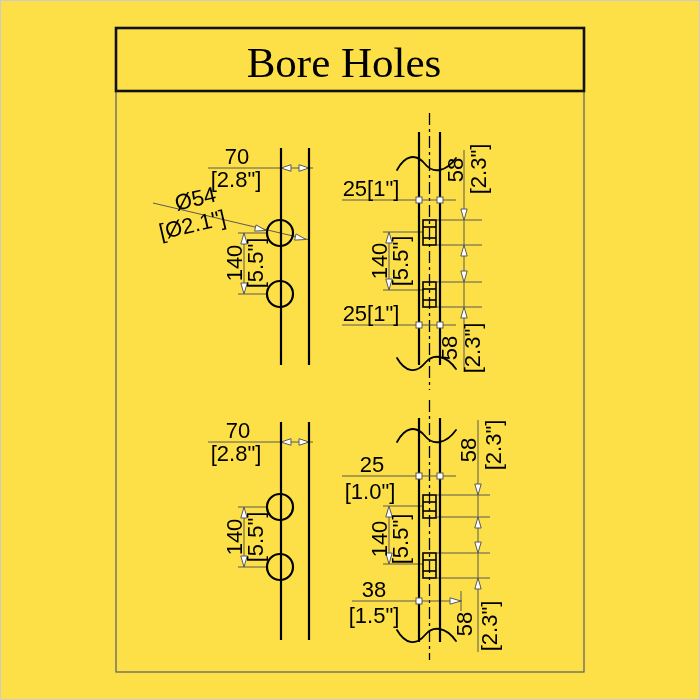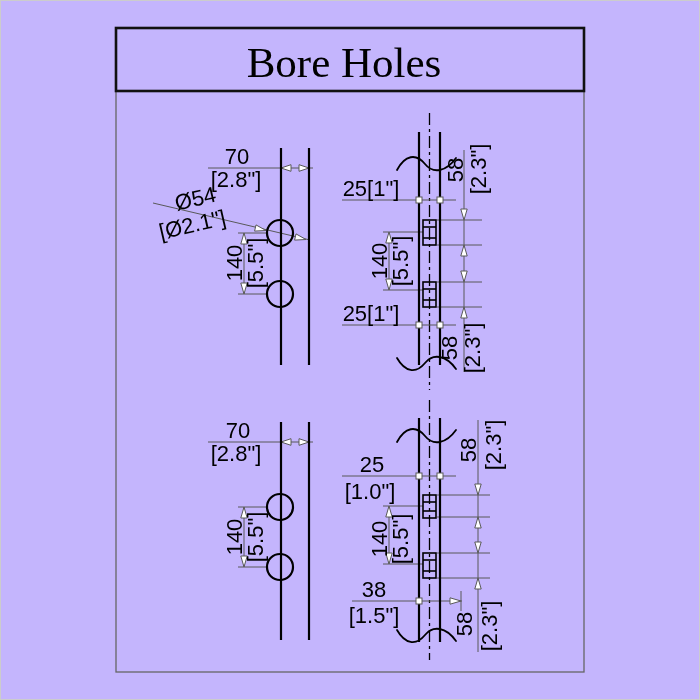--- a/index.html
+++ b/index.html
@@ -1,16 +1,16 @@
 <!DOCTYPE html>
 <html><head>
 <meta charset="utf-8">
 <style>
   html,body{margin:0;padding:0;background:#fff;}
-  .stage{position:relative;width:700px;height:700px;background:#c4b5fd;}
+  .stage{position:relative;width:700px;height:700px;background:#fde047;}
   svg{display:block;}
   .obj{stroke:#000;stroke-width:2.2;fill:none;}
   .hole{stroke:#000;stroke-width:1.6;fill:none;}
   .cl{stroke:#000;stroke-width:1.3;fill:none;stroke-dasharray:12 4 3 4;}
   .brk{stroke:#000;stroke-width:1.8;fill:none;stroke-linecap:round;}
   .dim{stroke:#595959;stroke-width:1;fill:none;}
   .arr{stroke:#595959;stroke-width:1;fill:#fff;}
   .sqm{stroke:#595959;stroke-width:1;fill:#fff;}
   .lbl{font-family:"Liberation Sans",sans-serif;font-size:22px;fill:#000;}
   .ttl{font-family:"Liberation Serif",serif;font-size:43px;fill:#000;}

